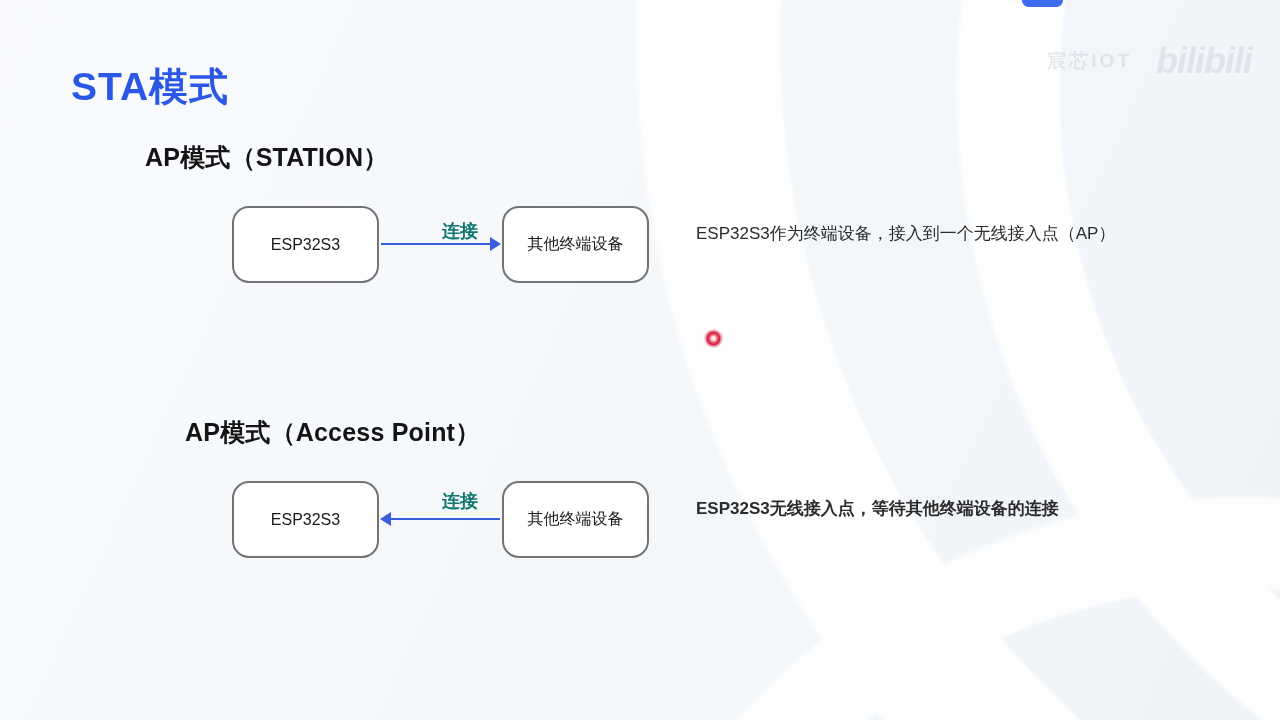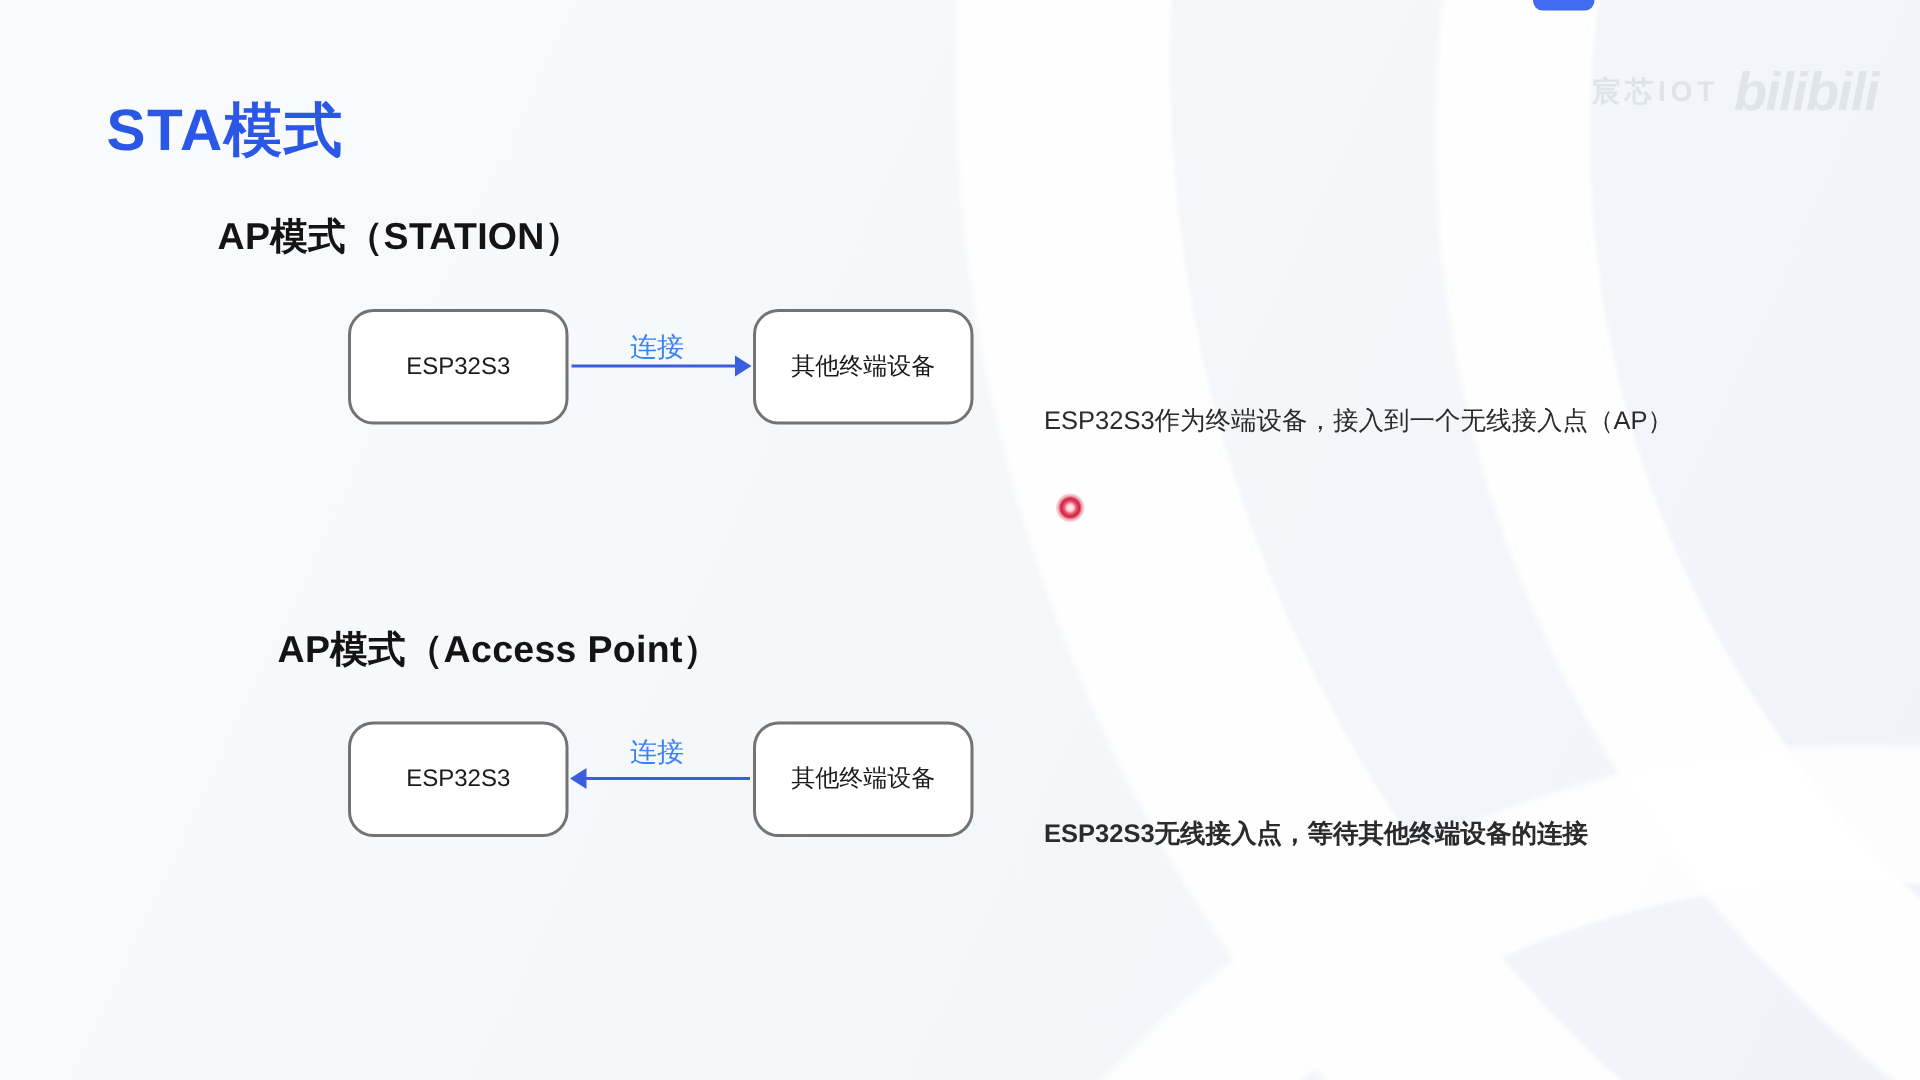--- a/index.html
+++ b/index.html
@@ -15,21 +15,21 @@
   .bg-decor { position:absolute; inset:0; pointer-events:none;
     background:
       radial-gradient(circle at 1760px 90px,  rgba(255,255,255,0) 698px, rgba(255,255,255,0.95) 702px, rgba(255,255,255,0.95) 800px, rgba(233,239,246,0) 806px),
       radial-gradient(circle at 1700px 40px,  rgba(255,255,255,0) 918px, rgba(255,255,255,0.9) 922px, rgba(255,255,255,0.9) 1060px, rgba(233,239,246,0) 1066px),
       radial-gradient(circle at 1240px 1180px, rgba(255,255,255,0) 590px, rgba(255,255,255,0.85) 594px, rgba(255,255,255,0.85) 680px, rgba(233,239,246,0) 686px);
   }
 
   .top-pill { position:absolute; left:1022px; top:-6px; width:41px; height:13px;
     border-radius:7px; background:#3f6cf0; }
 
-  .watermark { position:absolute; right:28px; top:40px; display:flex; align-items:center; gap:10px;
+  .watermark { position:absolute; right:28px; top:40px; display:flex; align-items:center; gap:24px;
     user-select:none; }
   .watermark .channel { font-size:19px; letter-spacing:3px; font-weight:700; color:rgba(176,186,198,0.30); }
   .watermark .bili { font-size:36px; font-weight:800; font-style:italic; letter-spacing:-1px;
     color:rgba(176,186,198,0.28); }
 
   .page-title { position:absolute; left:71px; top:60px; font-size:39px; font-weight:800;
     letter-spacing:1px; color:#2b57e6; }
 
   .section-heading { position:absolute; left:145px; font-size:25px; font-weight:800;
     color:#141414; letter-spacing:0.2px; }
@@ -48,26 +48,26 @@
   .arrow .shaft { position:absolute; top:6px; height:2px; background:#3a5edd; }
   .arrow .head  { position:absolute; width:0; height:0; top:0;
     border-top:7px solid transparent; border-bottom:7px solid transparent; }
   .arrow-right { left:381px; top:237px; width:120px; }
   .arrow-right .shaft { left:0; right:9px; }
   .arrow-right .head  { right:0; border-left:11px solid #3a5edd; }
   .arrow-left { left:380px; top:512px; width:120px; }
   .arrow-left .shaft { left:9px; right:0; }
   .arrow-left .head  { left:0; border-right:11px solid #3a5edd; }
 
-  .arrow-label { position:absolute; left:398px; width:80px; text-align:center;
-    font-size:18px; color:#3b82f6; }
+  .arrow-label { position:absolute; left:398px; width:80px; text-align:right;
+    font-size:18px; color:#0f766e;font-weight:bold; }
   .label-1 { top:219px; }
   .label-2 { top:489px; }
 
-  .description { position:absolute; left:696px; font-size:17px; color:#2b2b2b; white-space:nowrap;margin-top:47px; }
+  .description { position:absolute; left:696px; font-size:17px; color:#2b2b2b; white-space:nowrap; }
   .desc-1 { top:222px; }
   .desc-2 { top:497px;font-weight:bold; }
 
   .laser-dot { position:absolute; left:704px; top:329px; width:19px; height:19px; border-radius:50%;
     background: radial-gradient(circle,
       #fff3f4 0%, #ffd5da 16%, #e85a72 30%, #d2203f 46%,
       rgba(216,46,72,0.35) 60%, rgba(216,46,72,0.12) 74%, rgba(216,46,72,0) 88%); }
 </style>
 </head>
 <body>

